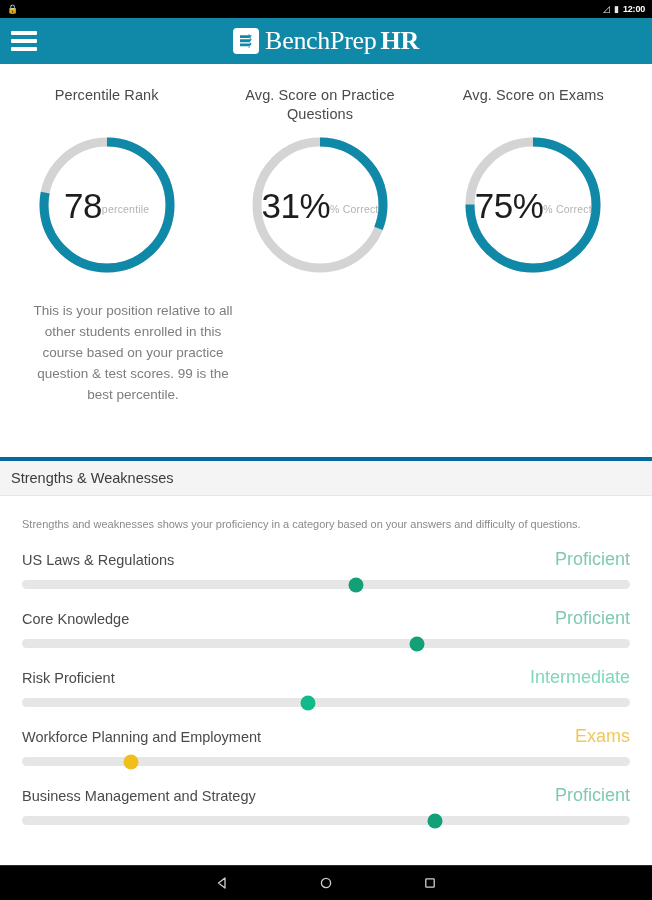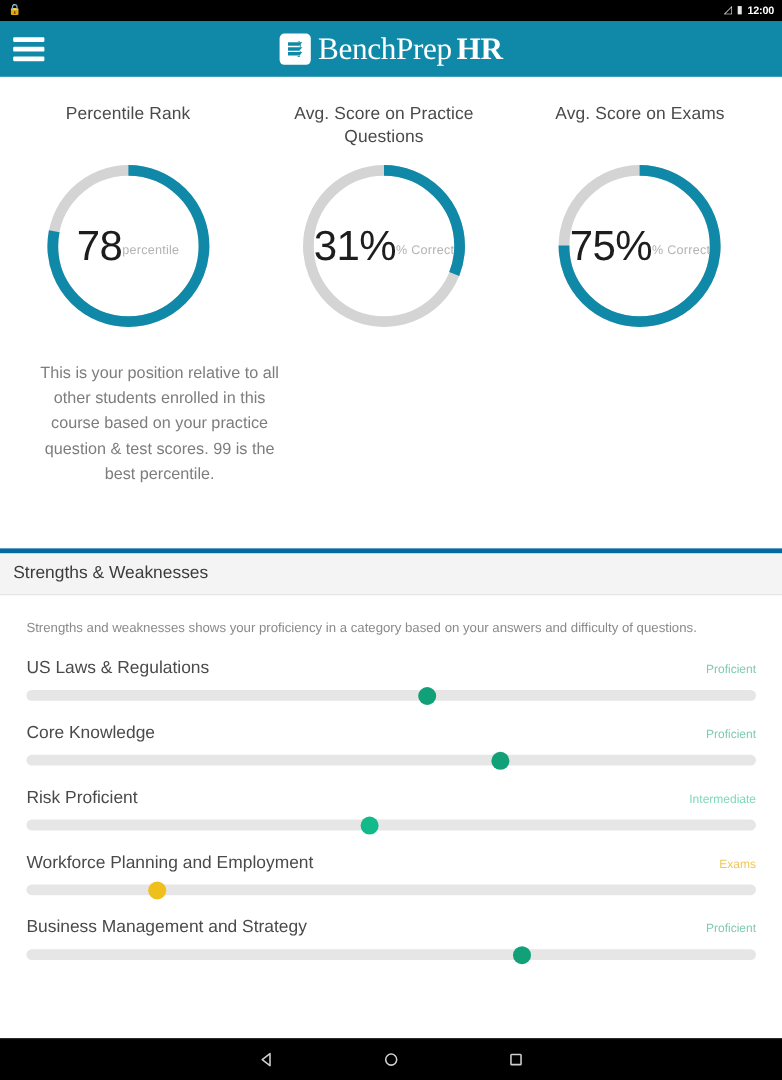--- a/index.html
+++ b/index.html
@@ -199,21 +199,21 @@
     align-items: baseline;
     gap: 11px;
     margin-bottom: 10px;
     justify-content: space-between;
   }
   .skill-name {
     font-size: 14.5px;
     color: #4a4a4a;
   }
   .skill-level {
-    font-size: 10px;
+    font-size: 18px;
   }
   .track {
     position: relative;
     height: 9px;
     background: #e6e6e6;
     border-radius: 5px;
   }
   .knob {
     position: absolute;
     top: 50%;

